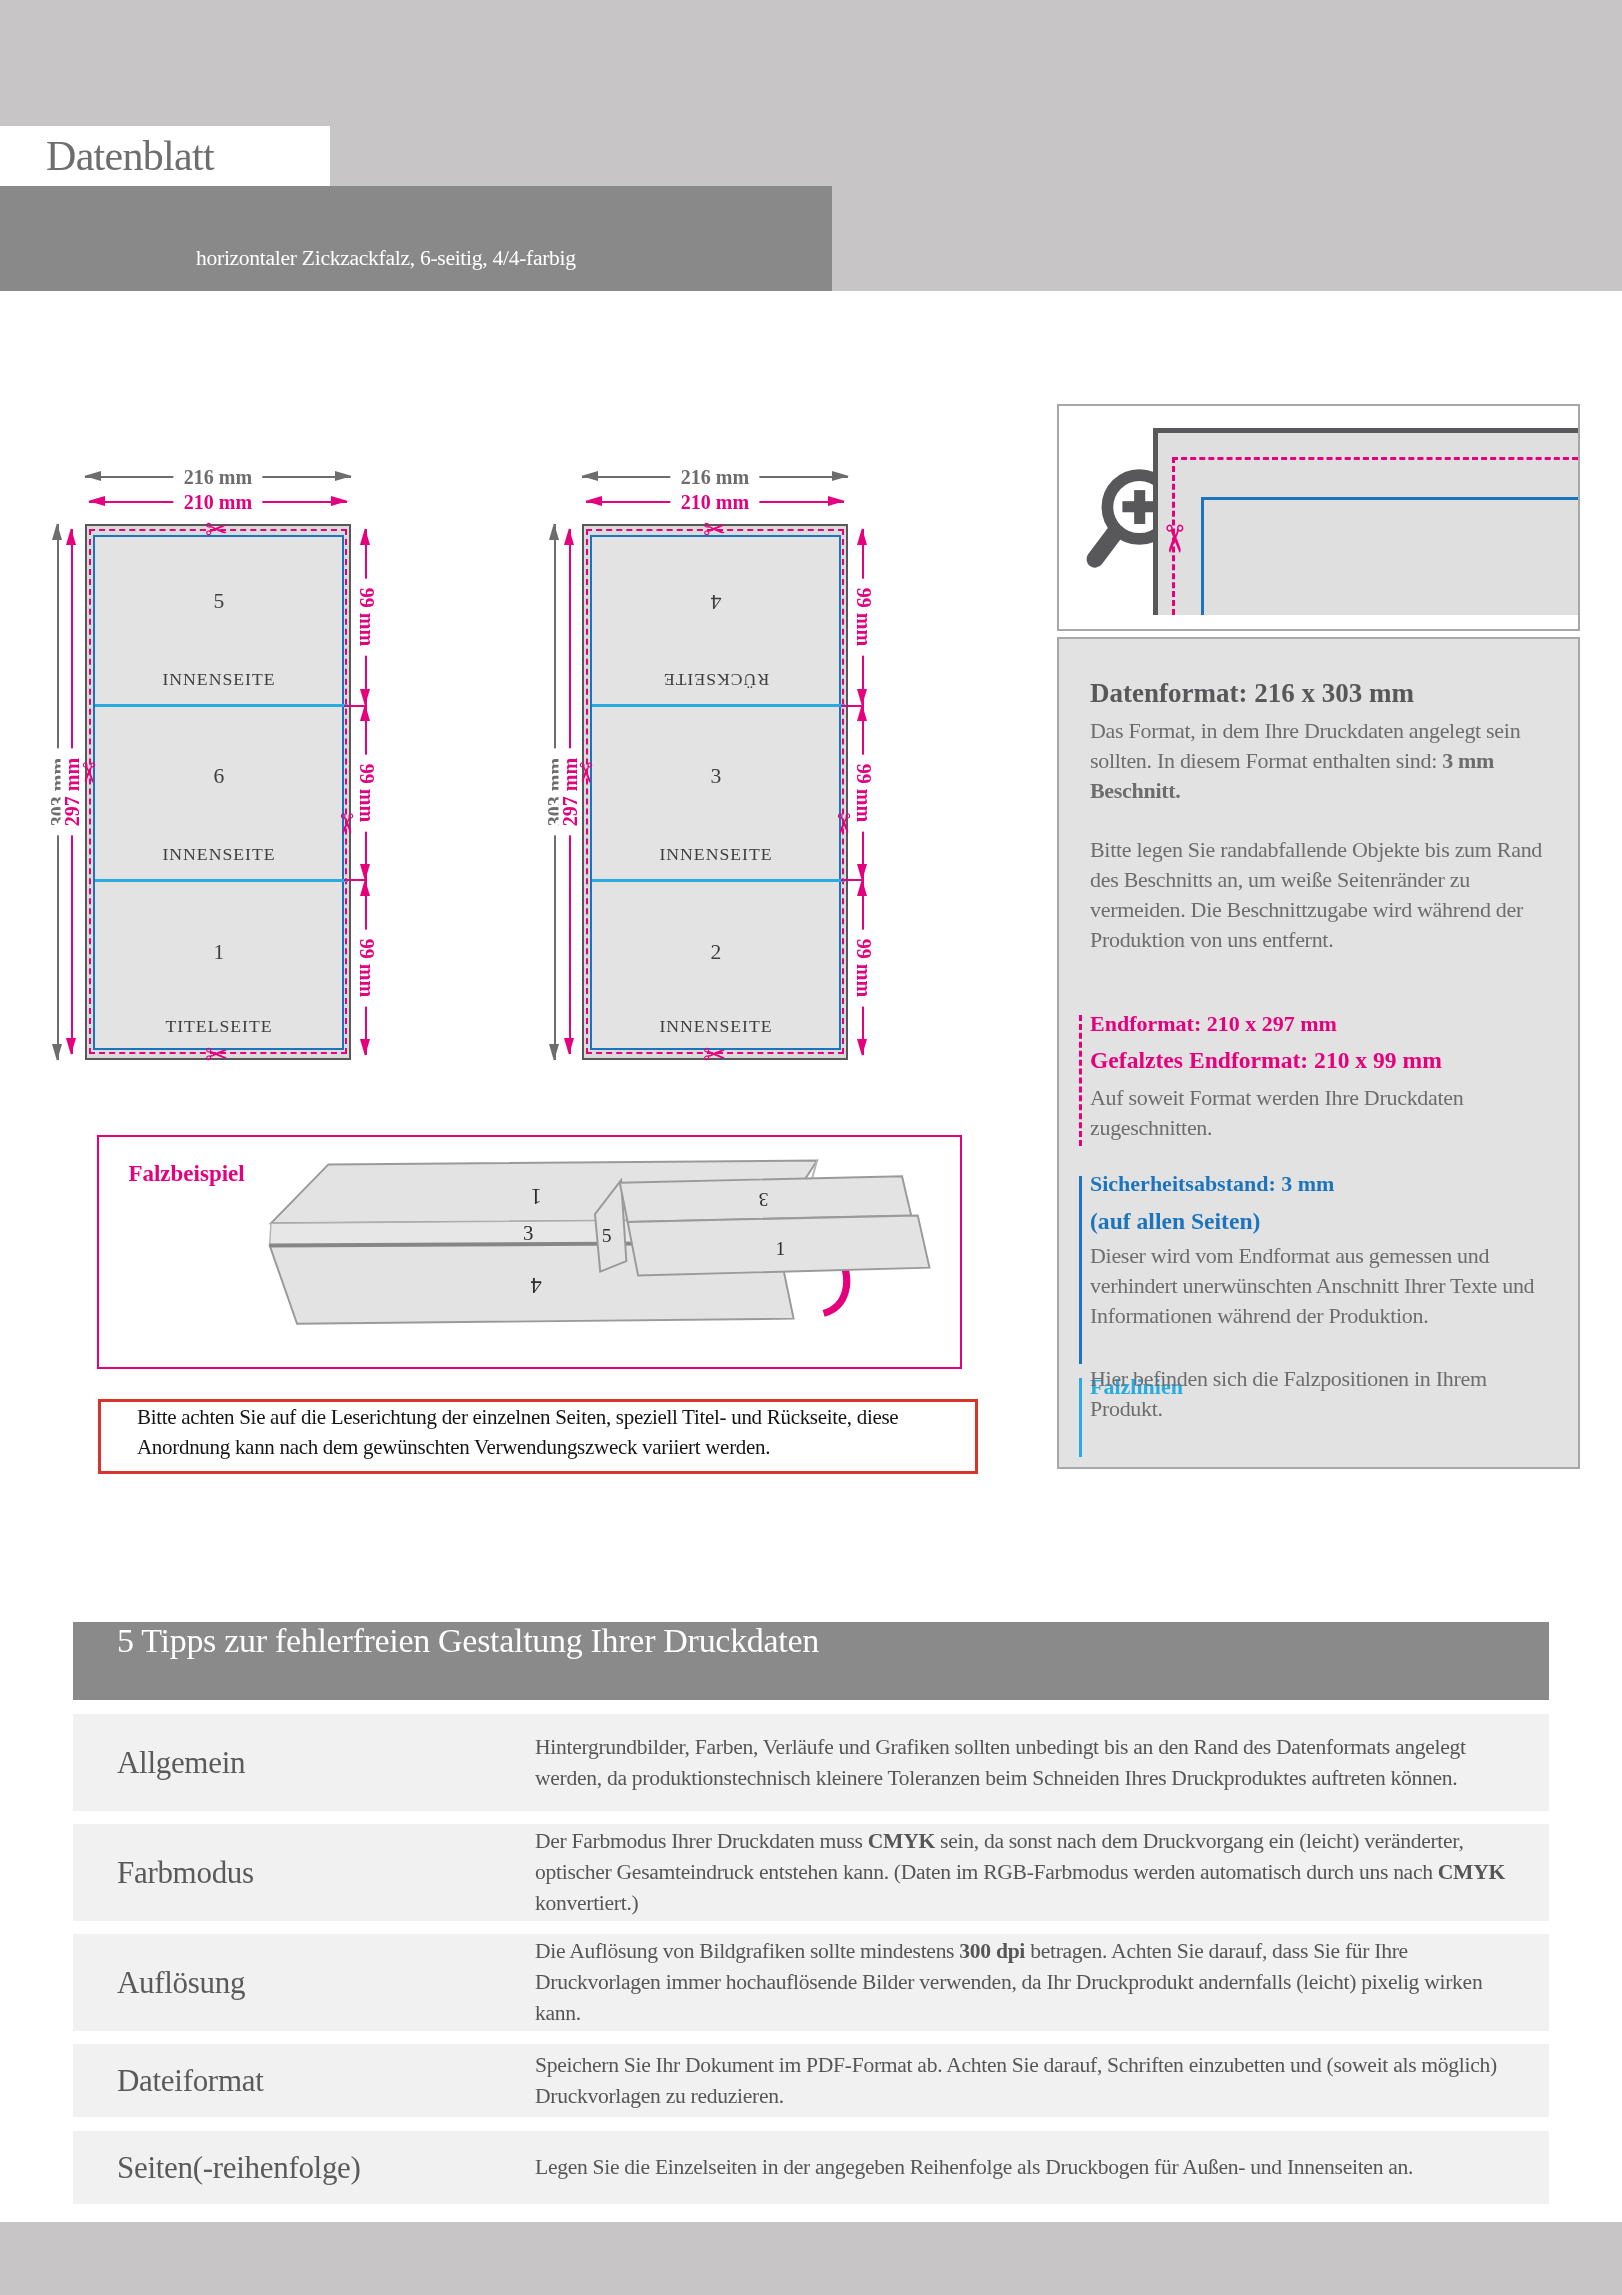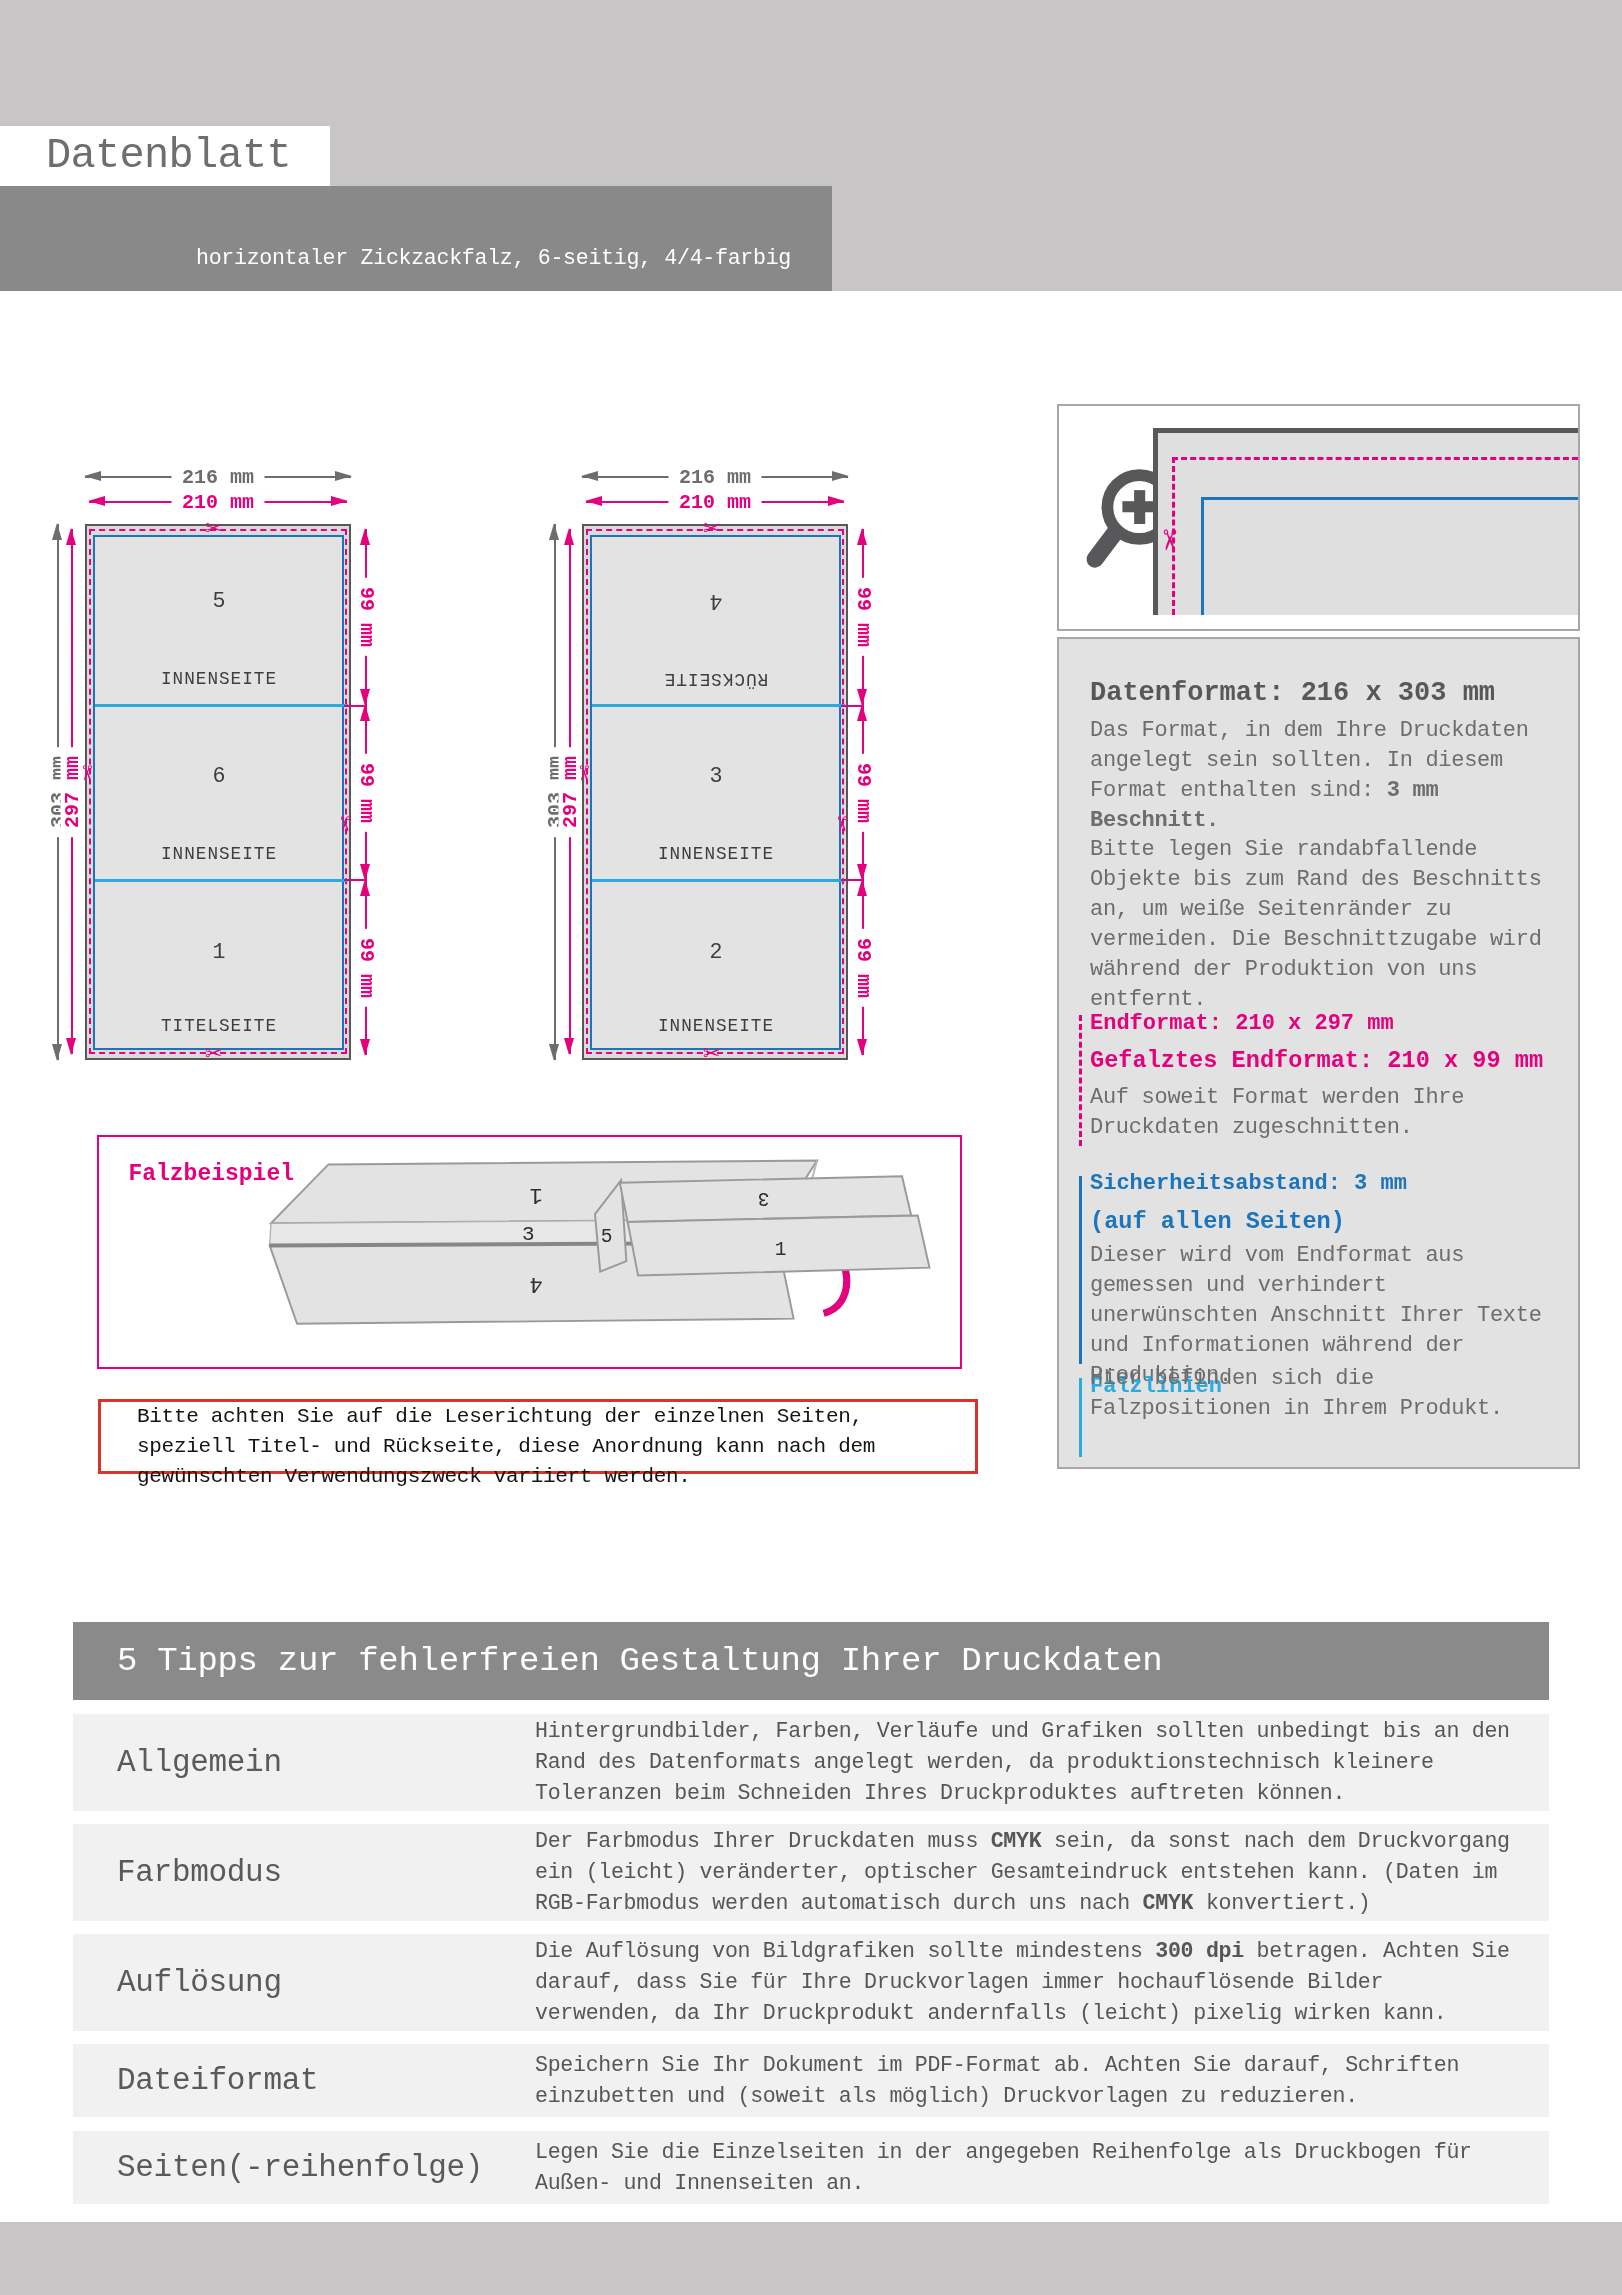--- a/index.html
+++ b/index.html
@@ -1,18 +1,18 @@
 <!DOCTYPE html>
 <html style="--pink: #e5007d; --blue: #1c75bc; --cyan: #29abe2; --red: #d9342b;font-size:10.5px"><head>
 <meta charset="utf-8">
 <style>
   *{margin:0;padding:0;box-sizing:border-box}
   html,body{background:#fff}
   .page{position:relative;width:1623px;height:2295px;background:#ffffff;
-        font-family:Liberation Mono, monospace;overflow:hidden;color:#58585a}
+        font-family:Liberation Serif, serif;overflow:hidden;color:#58585a}
 
   
   .band-top{position:absolute;left:0;top:0;width:1623px;height:291px;background:#c7c5c5}
   .datenblatt-box{position:absolute;left:0;top:126px;width:330px;height:60px;background:#fff;
         display:flex;align-items:center;padding-left:46px;font-size:42px;color:#6f6e6e;letter-spacing:-0.7px}
   .title-band{position:absolute;left:0;top:186px;width:832px;height:105px;background:#8a8989;color:#fff}
   .title-band .t{position:absolute;left:165px;top:13px;font-size:31px;letter-spacing:-0.3px;white-space:nowrap}
   .title-band .s{position:absolute;left:196px;top:60px;font-size:21.6px;letter-spacing:-0.3px;white-space:nowrap}
 
   
@@ -70,21 +70,21 @@
   .falz-box{position:absolute;left:97px;top:1135px;width:865px;height:234px;border:2.6px solid var(--pink);background:#fff}
   .falz-label{position:absolute;left:29.4px;top:23.6px;color:var(--pink);font-size:23px;font-weight:bold}
 
   
   .notice-box{position:absolute;left:98px;top:1399px;width:880px;height:75px;border:3.9px solid var(--red);
         background:#fff;display:flex;align-items:flex-start}
   .notice-box p{padding:0 26px 0 36px;font-size:21px;line-height:30px;color:#141414;letter-spacing:-0.3px}
 
   
   .tips-band{position:absolute;left:73px;top:1622px;width:1476px;height:78px;background:#8a8a8a;
-        display:flex;align-items:center}
+        display:flex;}
   .tips-band h2{font-size:34px;color:#fff;font-weight:normal;padding-left:44px;letter-spacing:-0.3px}
   .tip-row{position:absolute;left:73px;width:1476px;background:#f2f1f1;display:flex;align-items:center}
   .tip-row .tlabel{width:462px;padding-left:44px;font-size:31px;color:#5a5a5a;flex:none;letter-spacing:-0.3px}
   .tip-row .tbody{width:982px;font-size:21.6px;line-height:31px;color:#565656;letter-spacing:-0.3px}
 
   .band-bottom{position:absolute;left:0;top:2222px;width:1623px;height:73px;background:#c7c5c5}
 </style>
 </head>
 <body>
 

